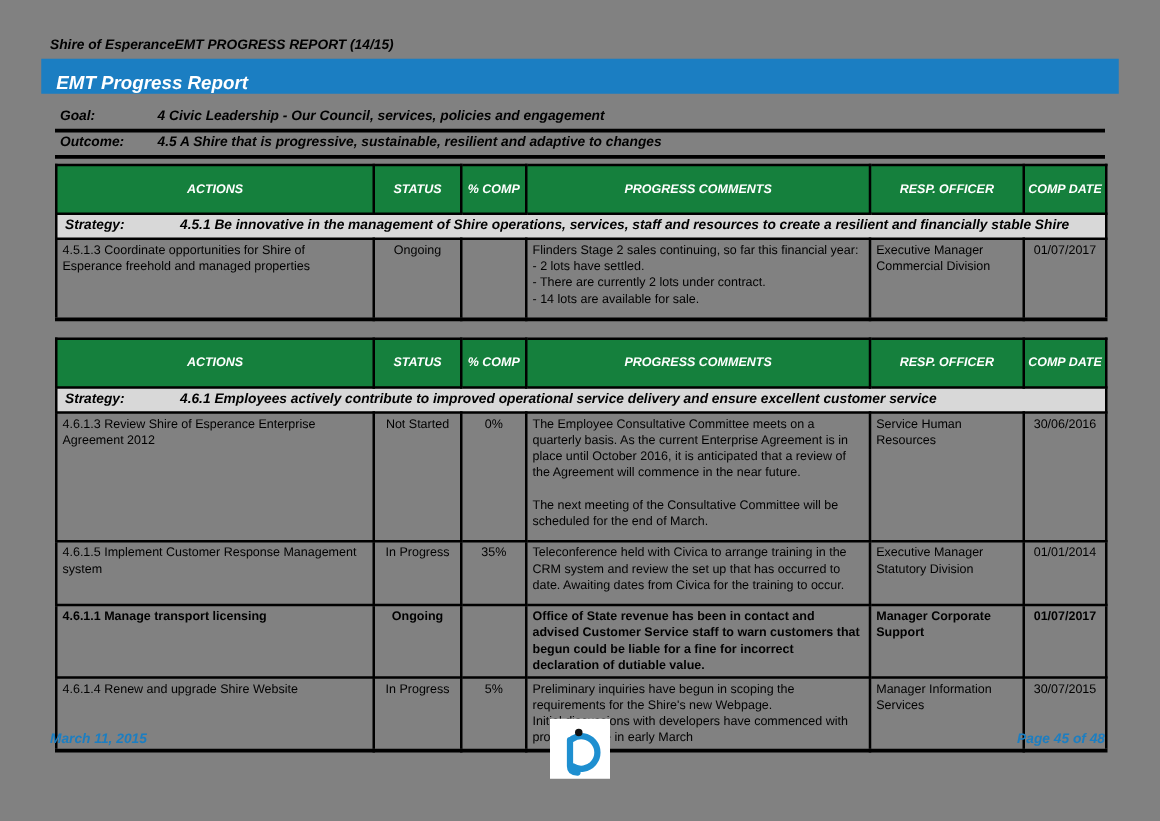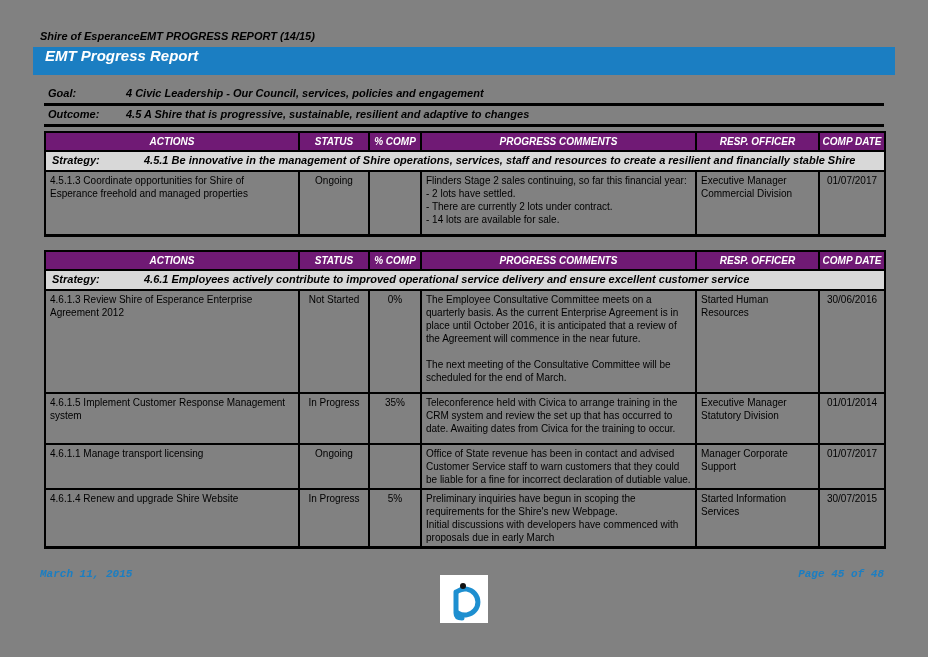--- a/index.html
+++ b/index.html
@@ -17,21 +17,21 @@
     display: flex; justify-content: flex-start; align-items: flex-end;
     padding: 30px 44px 2px 40px;
     font-size: 11px; font-weight: bold; font-style: italic; color: #000;
   }
   .banner {
     margin: 3px 33px 0 33px;
     height: 28px;
     background: #1b7ec2;
     color: #fff;
     font-size: 15px; font-weight: bold; font-style: italic;
-    display: flex; align-items: flex-start;
+    display: flex; align-items: flex-end;
     padding-left: 12px;
   }
 
   
   .meta { margin: 10px 44px 0 44px; width: 840px; }
   .meta-row {
     display: flex; align-items: baseline;
     font-size: 11px; font-weight: bold; font-style: italic;
     padding: 2px 0 4px 4px;
   }
@@ -41,23 +41,23 @@
   
   table {
     width: 842px; margin: 4px 0 0 44px;
     border-collapse: collapse;
     table-layout: fixed;
     border: 2px solid #000;
     border-bottom-width: 3px;
   }
   .tbl-gap { margin-top: 13px; }
   th {
-    background: #701a75; color: #fff;
+    background: #15803d; color: #fff;
     font-size: 10px; font-weight: bold; font-style: italic;
-    padding: 3px 2px; text-align: center;
+    padding: 13px 2px; text-align: center;
     border: 2px solid #000;
   }
   td {
     border: 2px solid #000;
     vertical-align: top;
     font-size: 10px; line-height: 13px; color: #000;
     padding: 2px 4px;
   }
   .strategy-cell {
     background: #d8d8d8;
@@ -65,31 +65,31 @@
     padding: 2px 0 3px 6px;
     margin-left: 48px;
   }
   .strategy-cell .inner { display: flex; }
   .strategy-cell .s-label { width: 92px; flex: 0 0 92px; }
   .cell-center { text-align: center; }
   .cell-comments { white-space: pre-line; }
   .t1r { height: 64px; padding-left: 39px; }
   .t2r1 { height: 103px; border-radius: 22px; }
   .t2r2 { height: 51px; }
-  .t2r3 { height: 36px; }
+  .t2r3 { height: 36px; font-weight: bold; }
   .t2r4 { height: 53px; }
 
   
   .footer {
     position: absolute; left: 0; right: 0; bottom: 34px;
     height: 50px;
   }
   .footer-date, .footer-page {
-    position: absolute; bottom: 43px;
-    color: #1b7ec2; font-size: 11px; font-weight: bold; font-style: italic; font-family: Liberation Mono, monospace;
+    position: absolute; bottom: 26px;
+    color: #1b7ec2; font-size: 11px; font-weight: bold; font-style: italic;
   }
   .footer-date { left: 40px; }
   .footer-page { right: 44px; }
   .logo-box {
     position: absolute; left: 50%; transform: translateX(-50%);
     bottom: 0;
     width: 48px; height: 48px; background: #fff;
     display: flex; align-items: center; justify-content: center;
   }
 </style>
@@ -186,46 +186,46 @@
         </div>
       </td>
     </tr>
     <tr class="t2r1">
       <td>4.6.1.3  Review Shire of Esperance Enterprise Agreement 2012</td>
       <td class="cell-center">Not Started</td>
       <td class="cell-center">0%</td>
       <td class="cell-comments">The Employee Consultative Committee meets on a quarterly basis.  As the current Enterprise Agreement is in place until October 2016, it is anticipated that a review of the Agreement will commence in the near future.
 
 The next meeting of the Consultative Committee will be scheduled for the end of March.</td>
-      <td>Started Human Resources</td>
+      <td>Service Human Resources</td>
       <td class="cell-center">30/06/2016</td>
     </tr>
     <tr class="t2r2">
       <td>4.6.1.5  Implement Customer Response Management system</td>
       <td class="cell-center">In Progress</td>
       <td class="cell-center">35%</td>
       <td class="cell-comments">Teleconference held with Civica to arrange training in the CRM system and review the set up that has occurred to date. Awaiting dates from Civica for the training to occur.</td>
       <td>Executive Manager Statutory Division</td>
       <td class="cell-center">01/01/2014</td>
     </tr>
     <tr class="t2r3">
       <td>4.6.1.1  Manage transport licensing</td>
       <td class="cell-center">Ongoing</td>
       <td class="cell-center"></td>
-      <td class="cell-comments">Office of State revenue has been in contact and advised Customer Service staff to warn customers that they could be liable for a fine for incorrect declaration of dutiable value.</td>
+      <td class="cell-comments">Office of State revenue has been in contact and advised Customer Service staff to warn customers that begun could be liable for a fine for incorrect declaration of dutiable value.</td>
       <td>Manager Corporate Support</td>
       <td class="cell-center">01/07/2017</td>
     </tr>
     <tr class="t2r4">
       <td>4.6.1.4  Renew and upgrade Shire Website</td>
       <td class="cell-center">In Progress</td>
       <td class="cell-center">5%</td>
       <td class="cell-comments">Preliminary inquiries have begun in scoping the requirements for the Shire's new Webpage.
 Initial discussions with developers have commenced with proposals due in early March</td>
-      <td>Started Information Services</td>
+      <td>Manager Information Services</td>
       <td class="cell-center">30/07/2015</td>
     </tr>
   </tbody>
     </table>
 
   <div class="footer">
     <span class="footer-date">March 11, 2015</span>
     <div class="logo-box">
       <svg width="42" height="44" viewBox="0 0 42 44">
         <path d="M 15 14 A 13 13 0 1 1 15 36" fill="none" stroke="#1e8fd0" stroke-width="5" stroke-linecap="round"></path>

